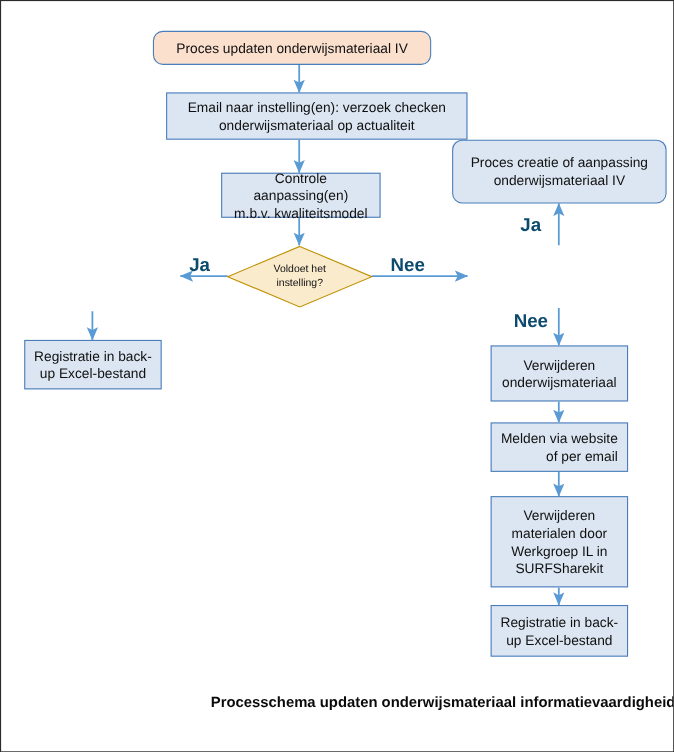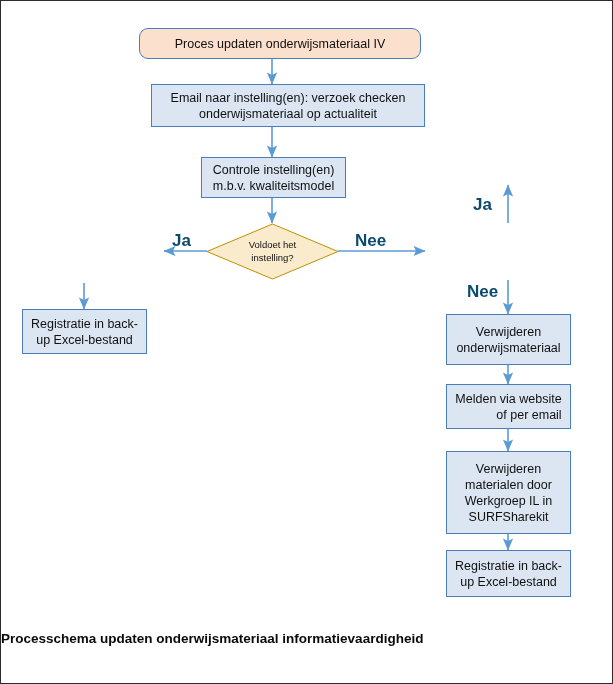--- a/index.html
+++ b/index.html
@@ -92,21 +92,21 @@
     position: absolute;
     font-size: 17px;
     font-weight: bold;
     color: #0c4a6e;
     white-space: nowrap;
   }
   .caption {
     position: absolute;
     left: 0;
     width: 613px;
-    text-align: left;
+    text-align: right;
     font-size: 13.5px;
     font-weight: bold;
     color: #0a0a0a;
   }
 </style>
 </head>
 <body>
 
 <div id="canvas">
 
@@ -143,40 +143,42 @@
   </svg>
 
   <div class="edge-label" style="left:171px; top:230px;">Ja</div>
 
   <div class="edge-label" style="left:354px; top:230px;">Nee</div>
 
   <div class="edge-label" style="left:472px; top:194px;">Ja</div>
 
   <div class="edge-label" style="left:466px; top:281px;">Nee</div>
 
-  <div class="node term-peach" style="left:138px; top:27px; width:282px; height:31px;">Proces updaten onderwijsmateriaal IV</div>
+  <div class="node term-peach" style="left:138px; top:27px; width:253px; height:31px;">Proces updaten onderwijsmateriaal IV</div>
 
   <div class="node proc" style="left:150px; top:83px; width:274px; height:43px;">Email naar instelling(en): verzoek checken
 onderwijsmateriaal op actualiteit</div>
 
-  <div class="node proc" style="left:200px; top:156px; width:145px; height:41px;">Controle instelling(en)
+  <div class="node proc" style="left:200px; top:156px; width:145px; height:41px;">Controle aanpassing(en)
 m.b.v. kwaliteitsmodel</div>
 
   <div class="decision" style="left:205px; top:222px; width:133px; height:57px;">
     <svg width="133" height="57" viewBox="0 0 133 57">
       <polygon points="66.5,1 132,28.5 66.5,56 1,28.5" fill="#faebcd" stroke="#bf9000" stroke-width="1"></polygon>
     </svg>
     <div class="dtext">Voldoet het
 instelling?</div>
   </div>
 
 
   <div class="node proc" style="left:21px; top:308px; width:125px; height:45px;">Registratie in back-
 up Excel-bestand</div>
 
+  <div class="node term-blue" style="left:410px; top:126px; width:195px; height:58px;">Proces creatie of aanpassing
+onderwijsmateriaal IV</div>
 
 
   <div class="node proc" style="left:445px; top:313px; width:125px; height:51px;">Verwijderen
 onderwijsmateriaal</div>
 
   <div class="node proc" style="left:445px; top:383px; width:125px; height:45px;text-align:right;">Melden via website
 of per email</div>
 
   <div class="node proc" style="left:445px; top:450px; width:125px; height:83px;">Verwijderen
 materialen door

